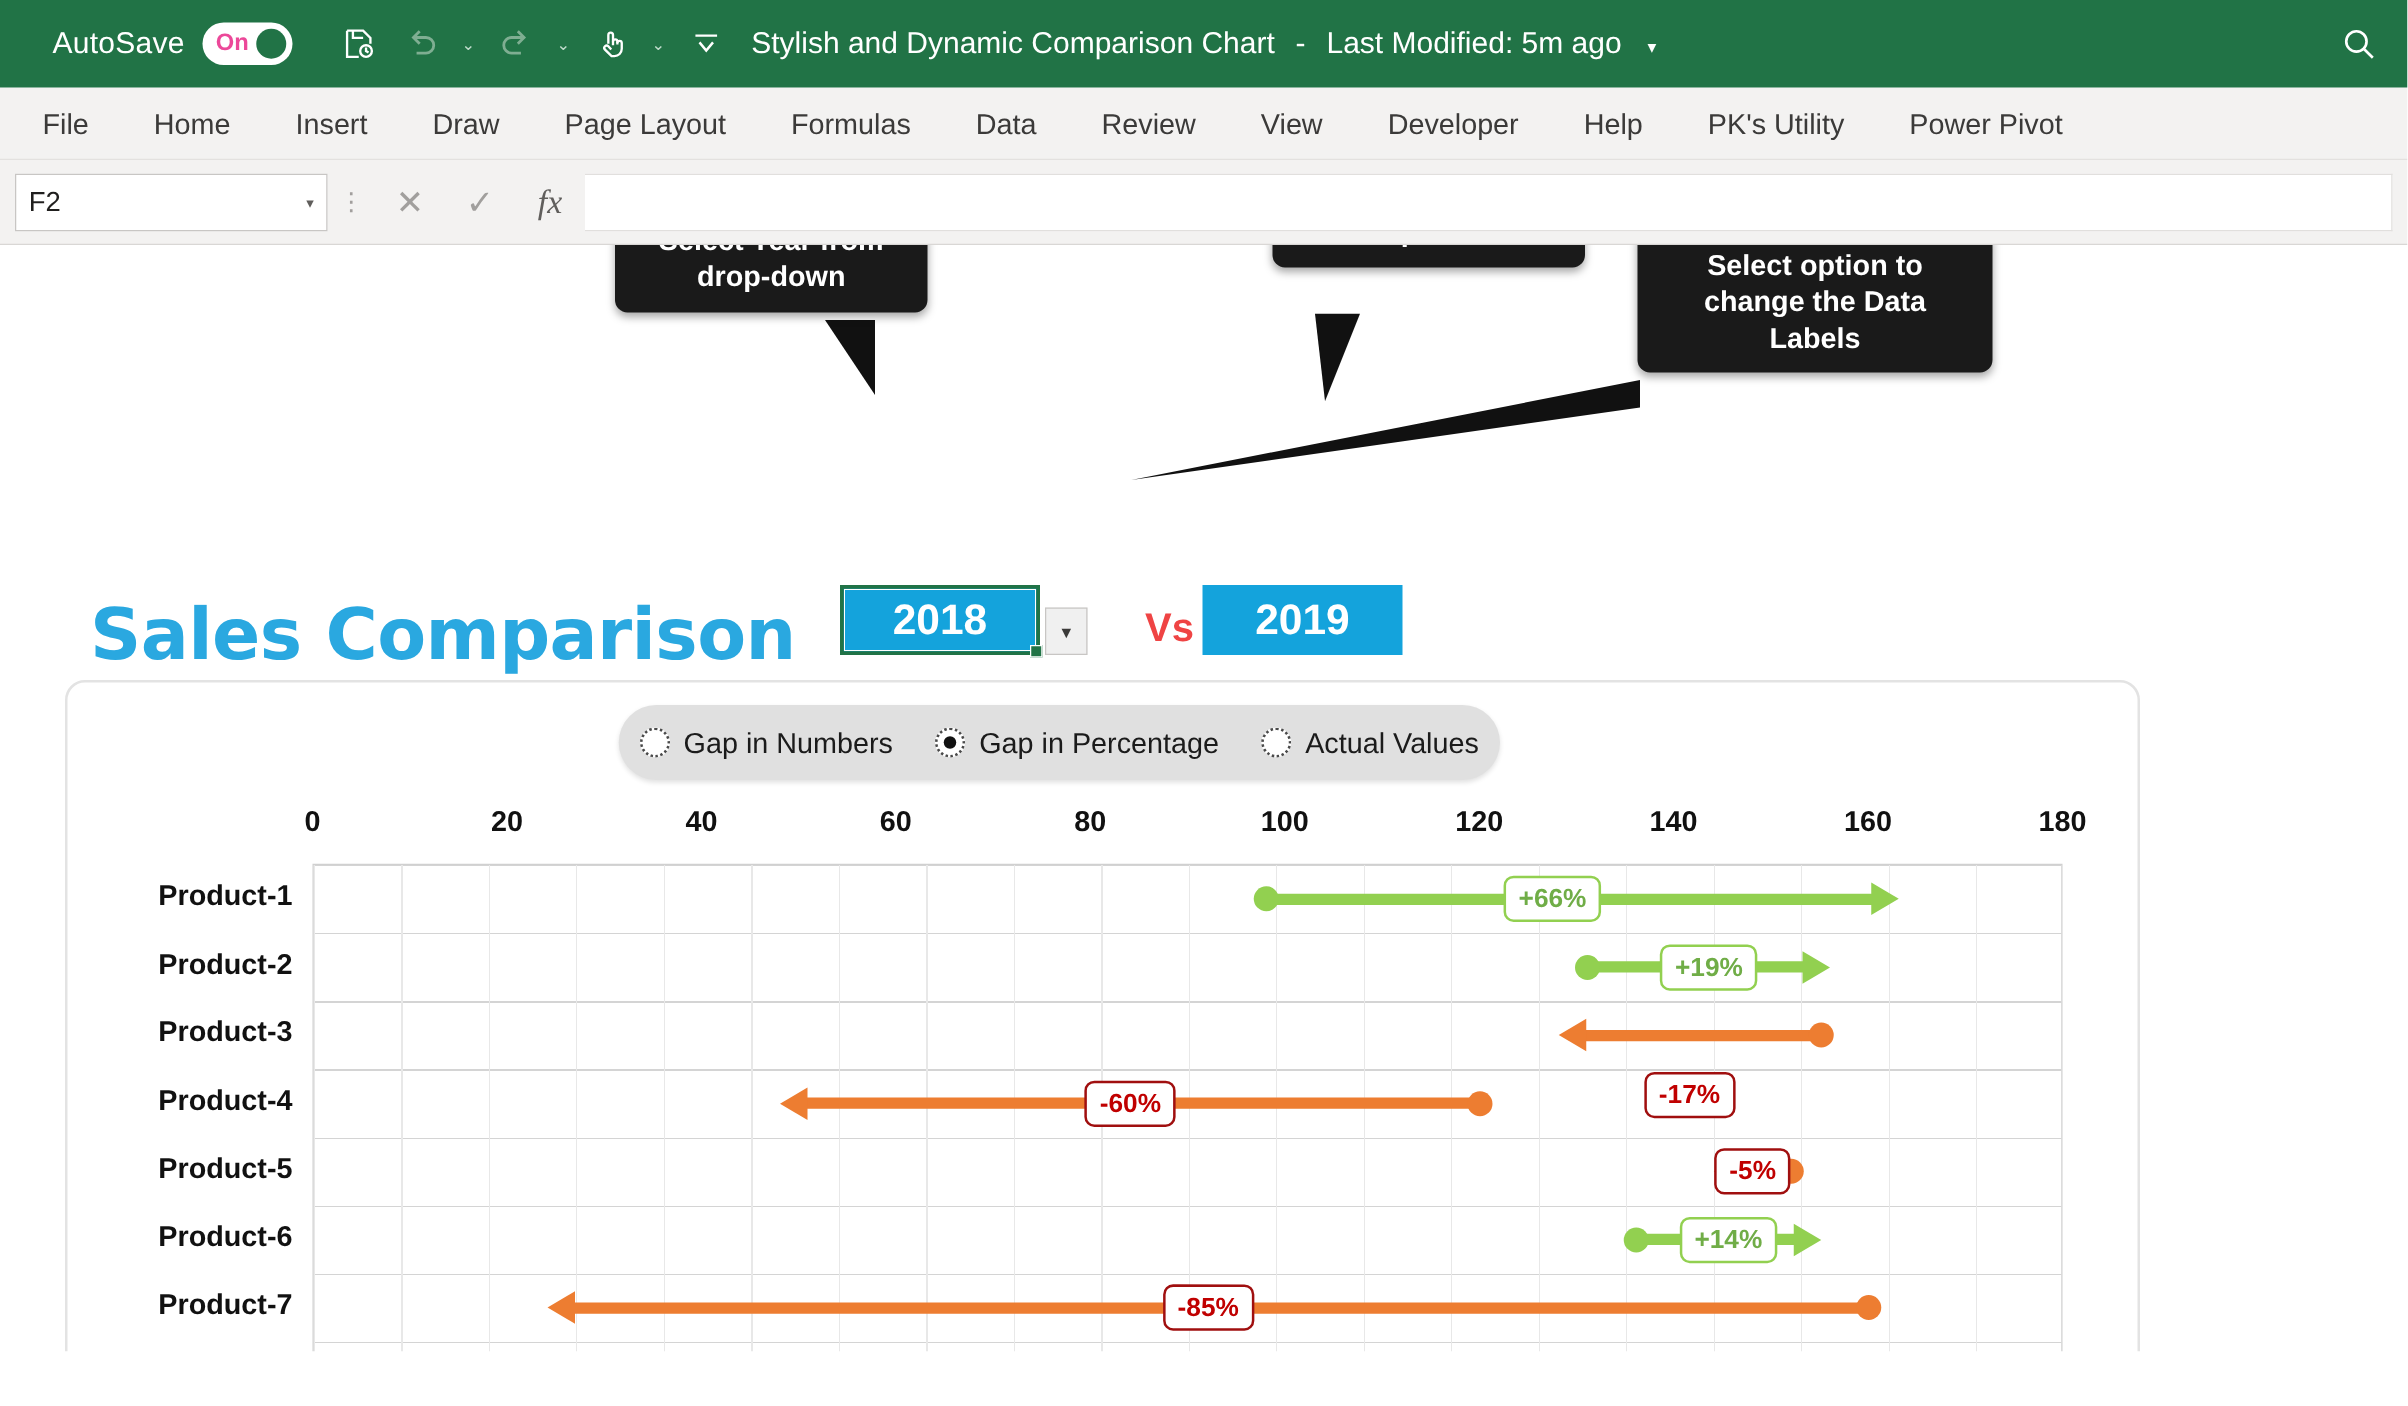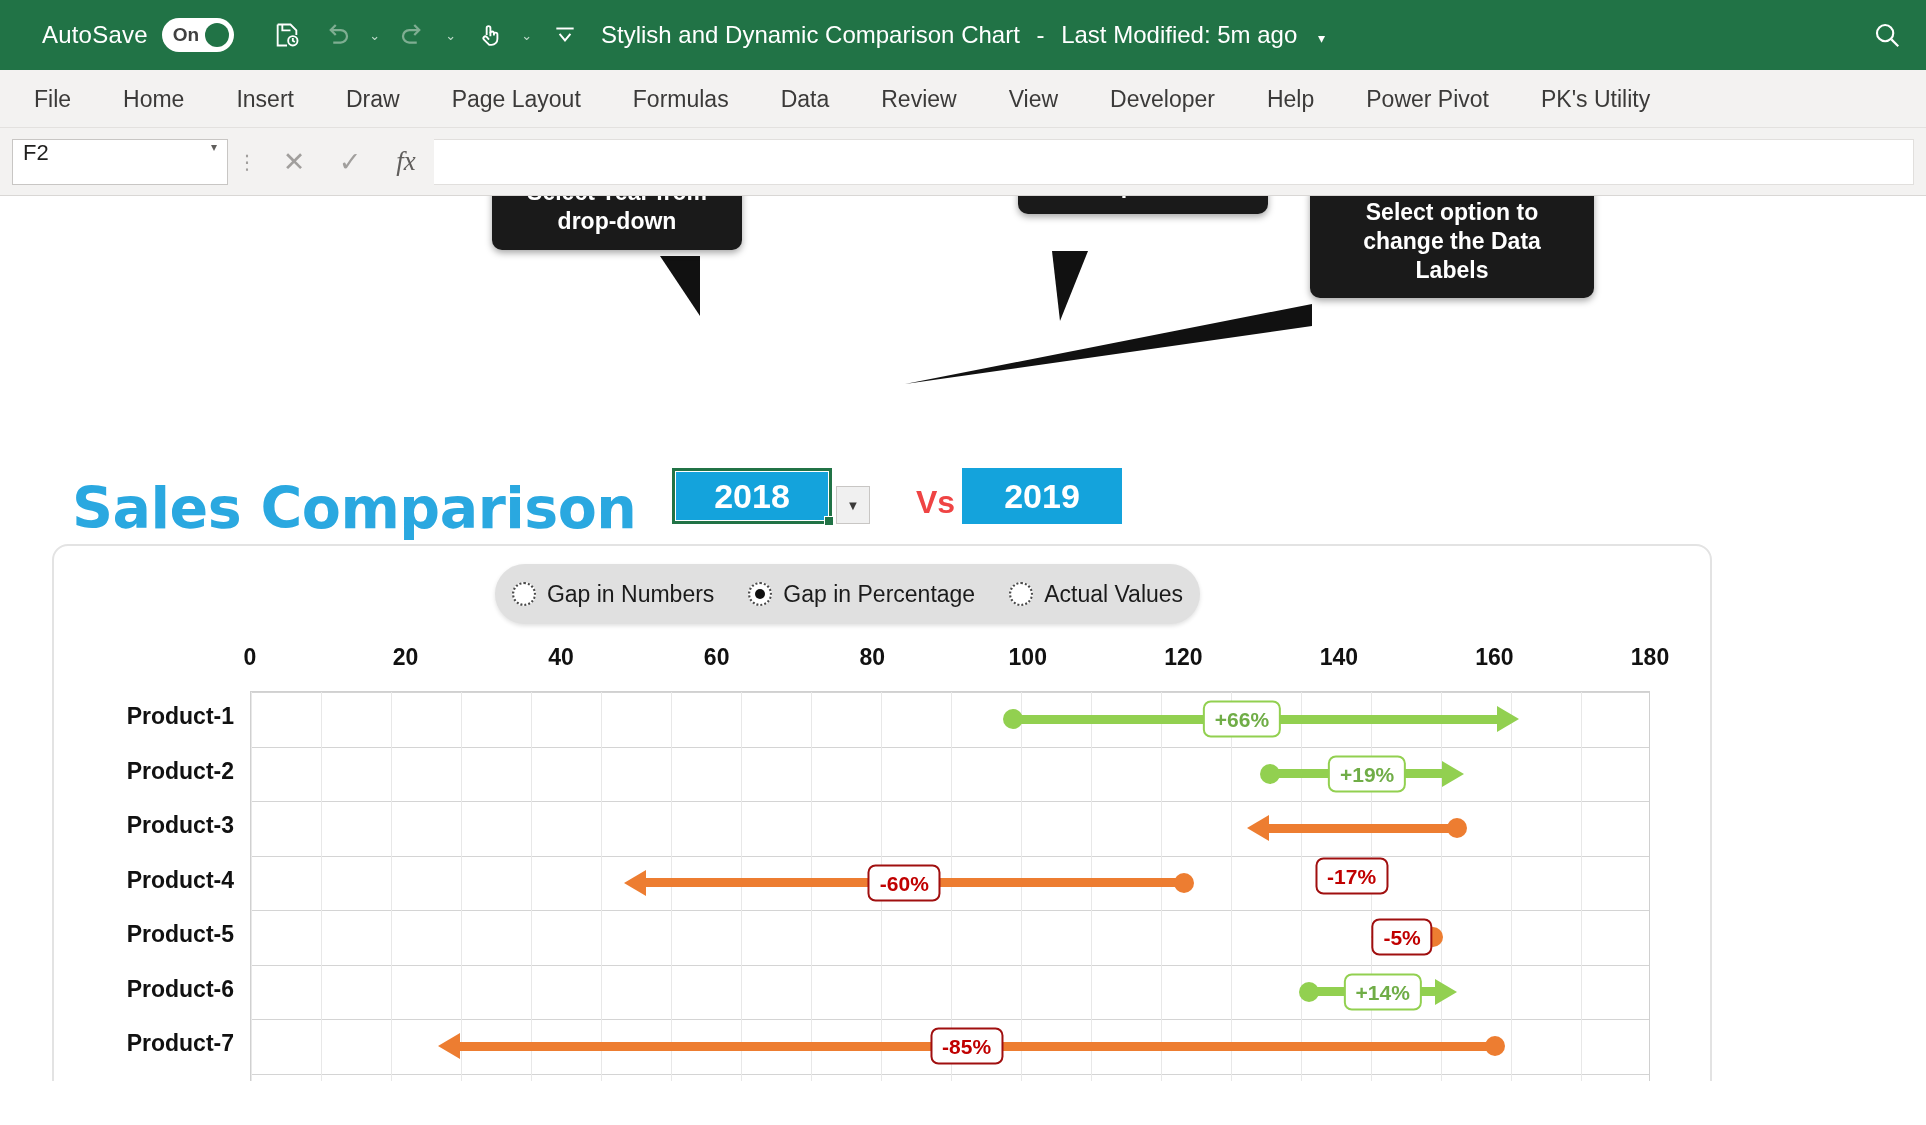--- a/index.html
+++ b/index.html
@@ -26,21 +26,21 @@
   .autosave-toggle {
     margin-left: 14px;
     width: 72px; height: 34px;
     border-radius: 17px;
     background: #ffffff;
     display: flex; align-items: center;
     position: relative;
     cursor: pointer;
   }
   .autosave-toggle .on-text {
-    color: #404040;
+    color: #ec4899;
     font-size: 19px;
     font-weight: 600;
     margin-left: 11px;
   }
   .autosave-toggle .knob {
     position: absolute;
     right: 5px; top: 5px;
     width: 24px; height: 24px;
     border-radius: 50%;
     background: #217346;
@@ -94,24 +94,24 @@
   
   .formula-bar {
     height: 68px;
     background: #f3f2f1;
     display: flex;
     align-items: center;
     padding: 0 12px;
     border-bottom: 1px solid #d9d7d5;
   }
   .name-box {
-    width: 216px; height: 46px;
+    width: 250px; height: 46px;
     background: #ffffff;
     border: 1px solid #c8c6c4;
-    display: flex; align-items: flex-start;
+    display: flex; align-items: center;
     padding: 0 10px;
     font-size: 22px; color: #201f1e;
     position: relative;
     cursor: text;
   }
   .name-box .nb-caret {
     position: absolute; right: 10px;
     font-size: 12px; color: #605e5c;
   }
   .fb-dots {
@@ -389,22 +389,22 @@
     <div class="ribbon-tab">Home</div>
     <div class="ribbon-tab">Insert</div>
     <div class="ribbon-tab">Draw</div>
     <div class="ribbon-tab">Page Layout</div>
     <div class="ribbon-tab">Formulas</div>
     <div class="ribbon-tab">Data</div>
     <div class="ribbon-tab">Review</div>
     <div class="ribbon-tab">View</div>
     <div class="ribbon-tab">Developer</div>
     <div class="ribbon-tab">Help</div>
+    <div class="ribbon-tab">PK's Utility</div>
     <div class="ribbon-tab">Power Pivot</div>
-    <div class="ribbon-tab">PK's Utility</div>
   </div>
 
 <div class="formula-bar">
   <div class="name-box">
     <span>F2</span>
     <span class="nb-caret">▾</span>
   </div>
   <div class="fb-dots">⋮</div>
   <div class="fb-btns">
     <div class="fb-btn">✕</div>

